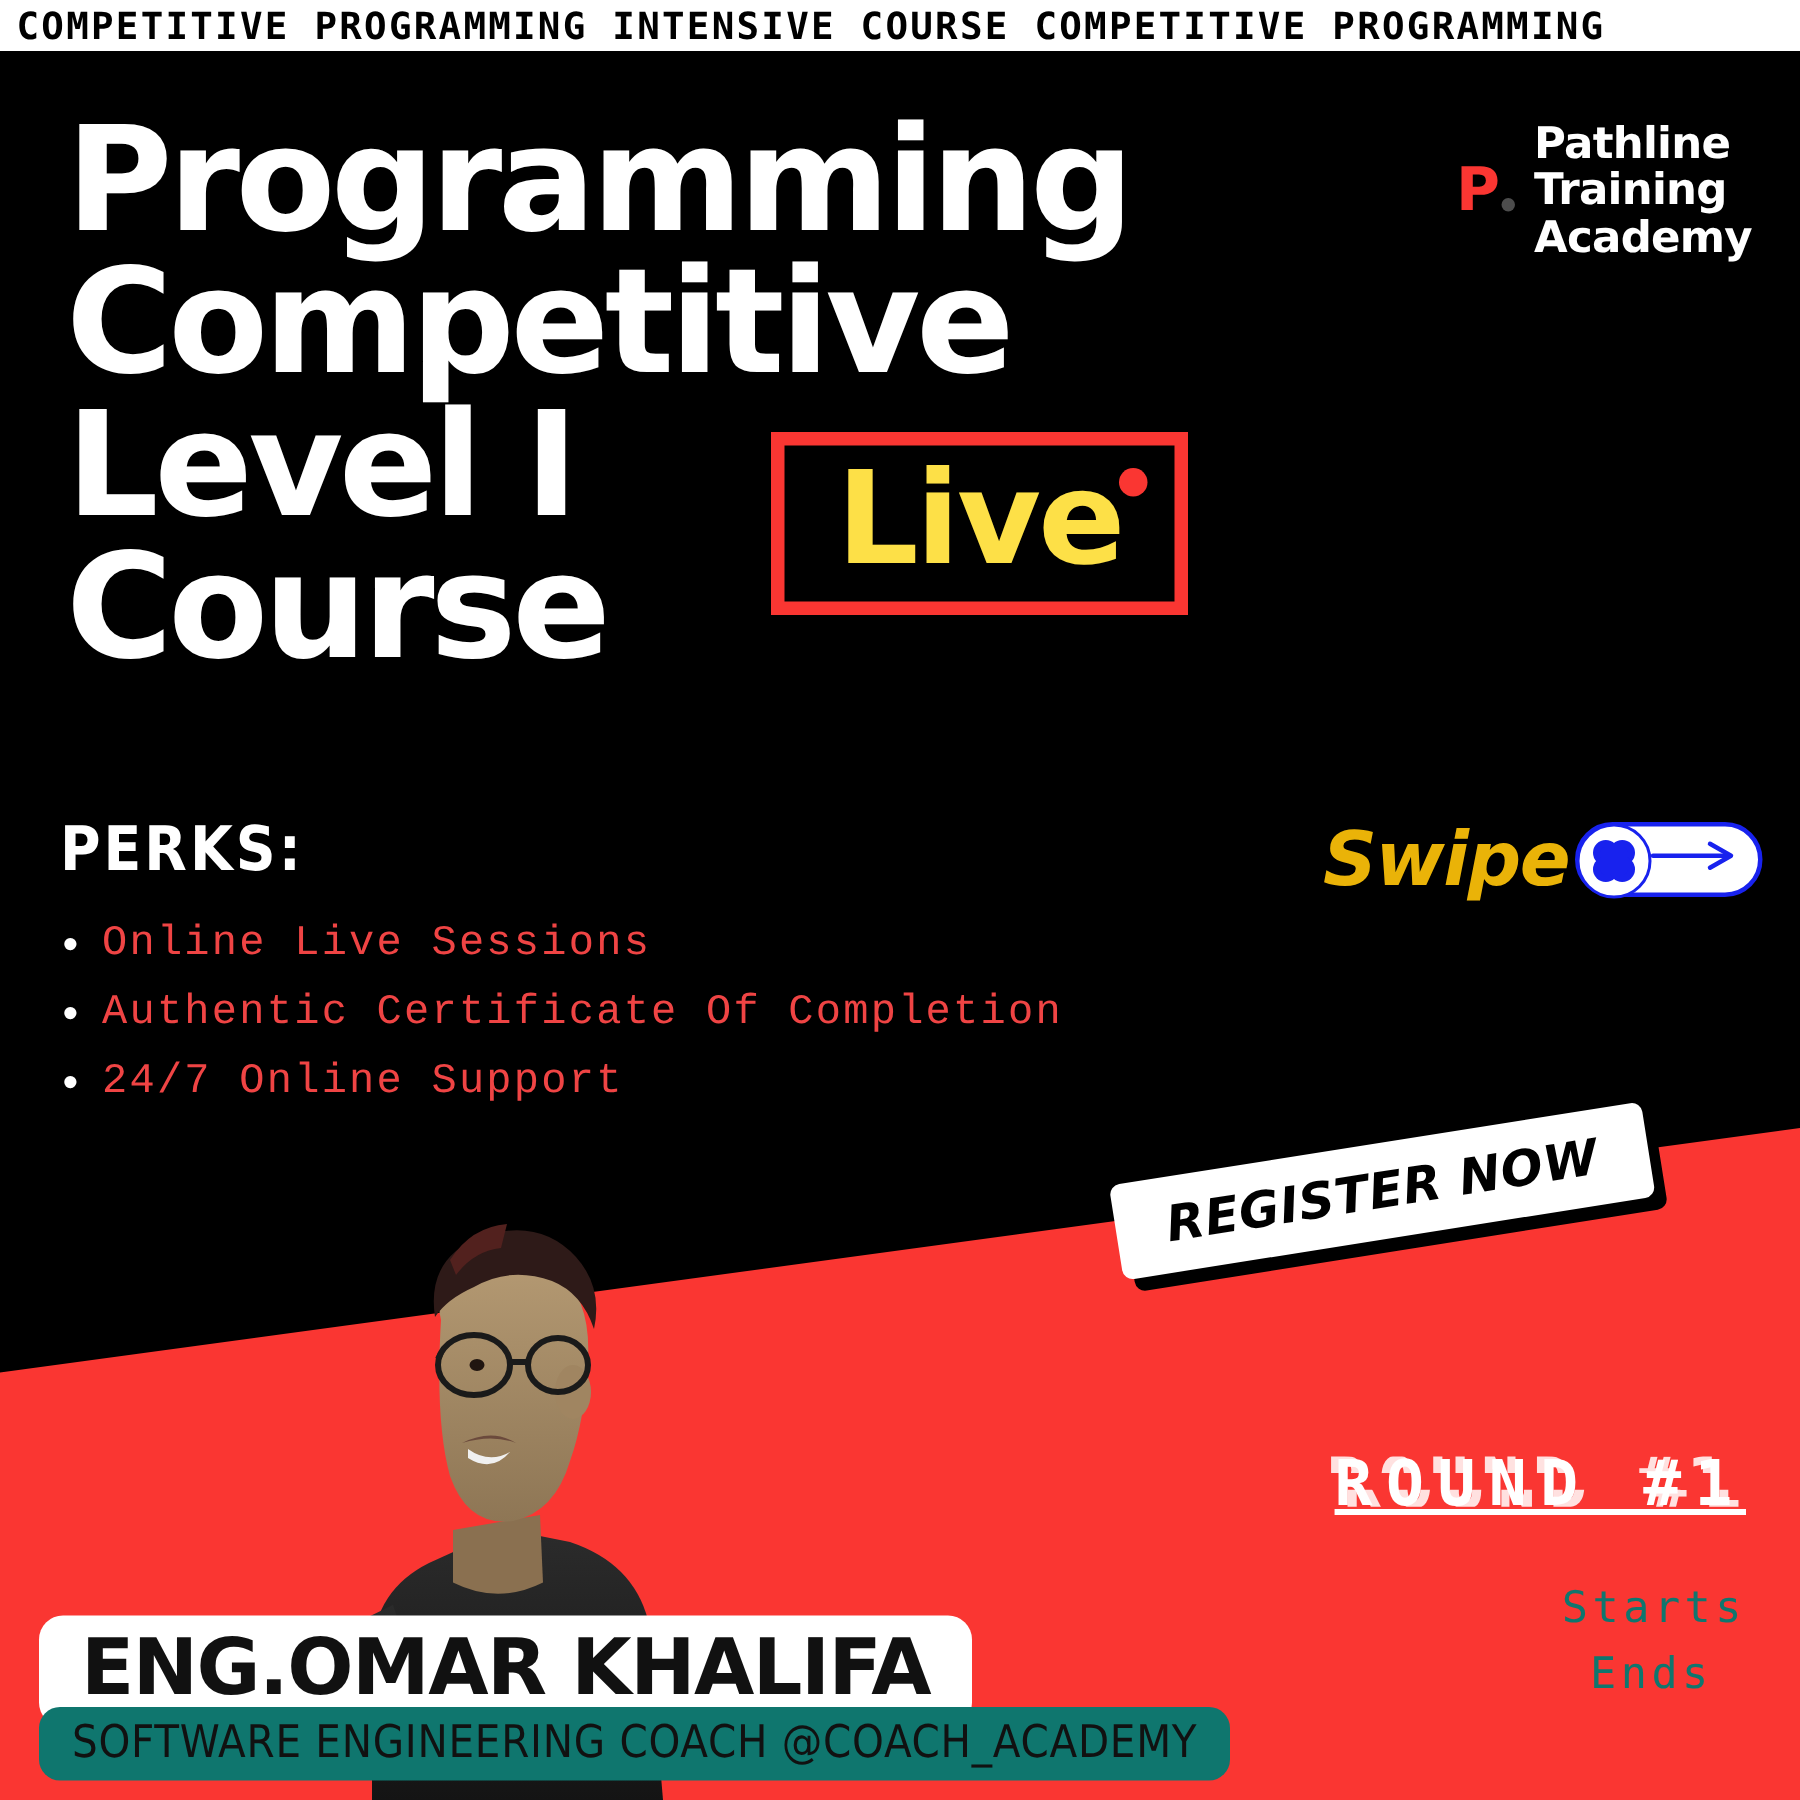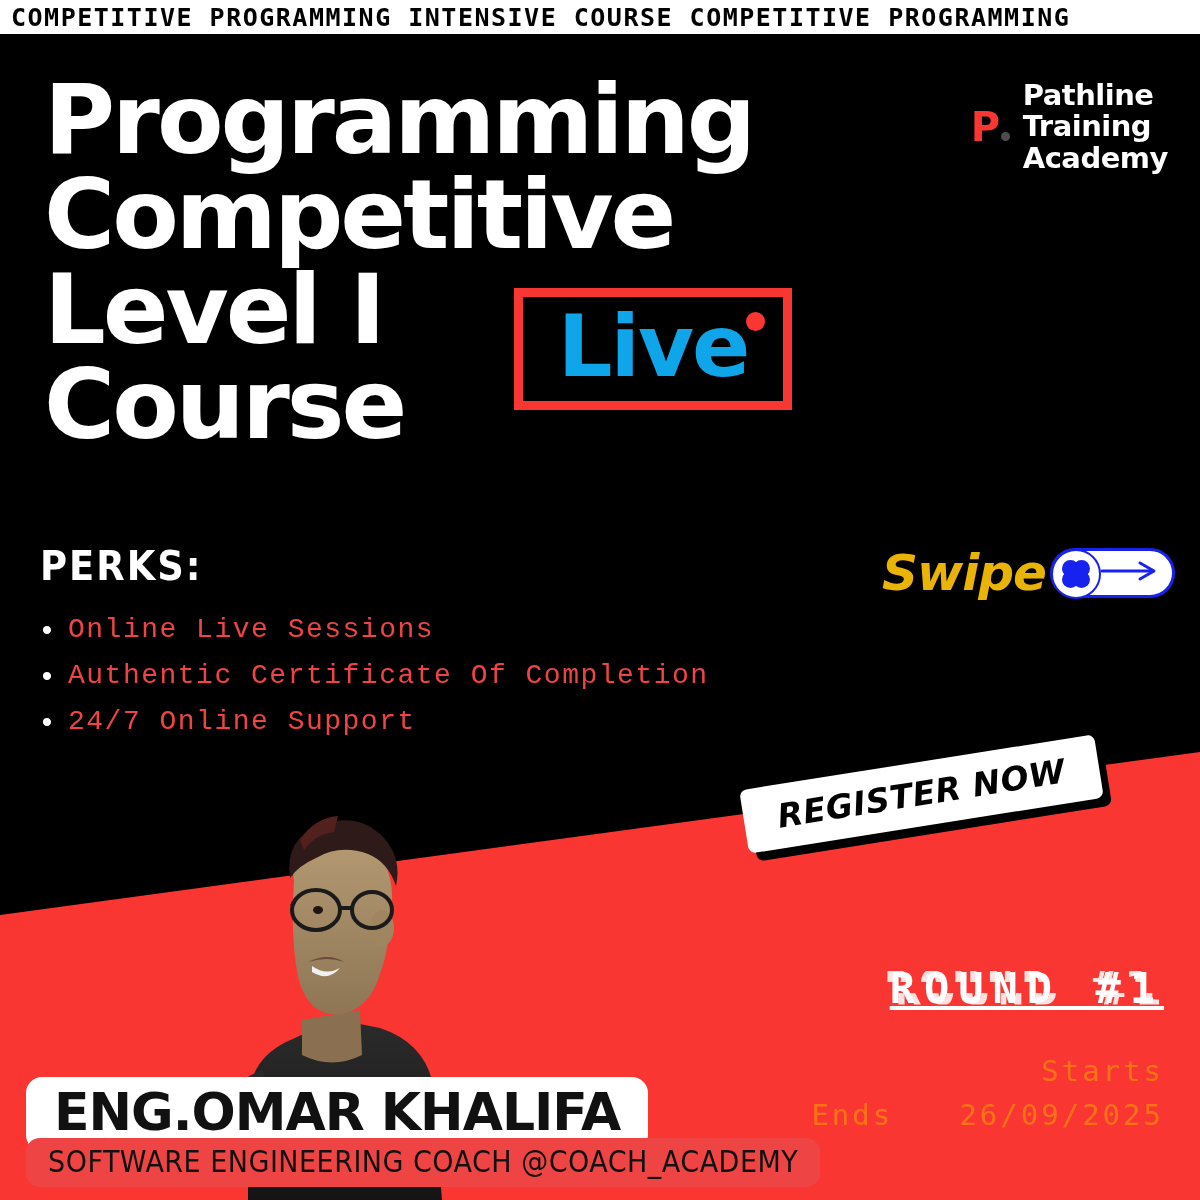--- a/index.html
+++ b/index.html
@@ -64,21 +64,21 @@
     border:9px solid #fa3632;
     background:transparent;
     display:flex; align-items:center; justify-content:center;
     z-index:5;
   }
   .live-badge .live-text {
     font-family:"DejaVu Sans","Liberation Sans",sans-serif;
     font-weight:700;
     font-size:86px;
     letter-spacing:-2px;
-    color:#0ea5e9;
+    color:#fde047;
     line-height:1;
     transform:translateY(-3px);
   }
   .live-dot {
     position:absolute;
     right:18px; top:15px;
     width:19px; height:19px;
     border-radius:50%;
     background:#fa3632;
     z-index:6;
@@ -265,23 +265,23 @@
     position:absolute; left:0; top:0;
     width:100%;
     color:#ffffff;
   }
   .round-title .g1 { transform:translate(-5px,-2px); clip-path:inset(12% 0 62% 0); opacity:.85;}
   .round-title .g2 { transform:translate(6px,2px);  clip-path:inset(55% 0 18% 0); opacity:.85;}
   .date-row {
     font-family:"DejaVu Sans Mono","Liberation Mono",monospace;
     font-size:29px;
     letter-spacing:3px;
-    color:#f97316;
+    color:#0f766e;
     line-height:1.5;
-    display:flex; justify-content:flex-end; gap:44px;
+    display:flex; justify-content:flex-end; gap:32px;
   }
   .date-row .dlabel { min-width:104px; text-align:left; }
 
   
   .name-pill {
     position:absolute;
     left:26px; top:1077px;
     background:#ffffff;
     border-radius:16px;
     padding:8px 28px 11px 28px;
@@ -292,21 +292,21 @@
     font-weight:700;
     font-size:52px;
     letter-spacing:-1px;
     color:#111111;
     line-height:1.05;
     white-space:nowrap;
   }
   .sub-pill {
     position:absolute;
     left:26px; top:1138px;
-    background:#ef4444;
+    background:#0f766e;
     border-radius:14px;
     padding:6px 22px 7px 22px;
     z-index:8;
   }
   .sub-text {
     font-family:"DejaVu Sans Condensed","Liberation Sans",sans-serif;
     font-size:30px;
     letter-spacing:0.5px;
     color:#111111;
     line-height:1.2;
@@ -442,21 +442,20 @@
     <div class="round-title">
       <span>ROUND #1</span>
       <span class="g1">ROUND #1</span>
       <span class="g2">ROUND #1</span>
     </div>
     <div class="date-row">
       <span class="dlabel">Starts</span>
     </div>
     <div class="date-row">
       <span class="dlabel">Ends</span>
-      <span>26/09/2025</span>
     </div>
   </div>
 
   <div class="name-pill">
     <div class="name-text">ENG.OMAR KHALIFA</div>
   </div>
   <div class="sub-pill">
     <div class="sub-text">SOFTWARE ENGINEERING COACH @COACH_ACADEMY</div>
   </div>
 

